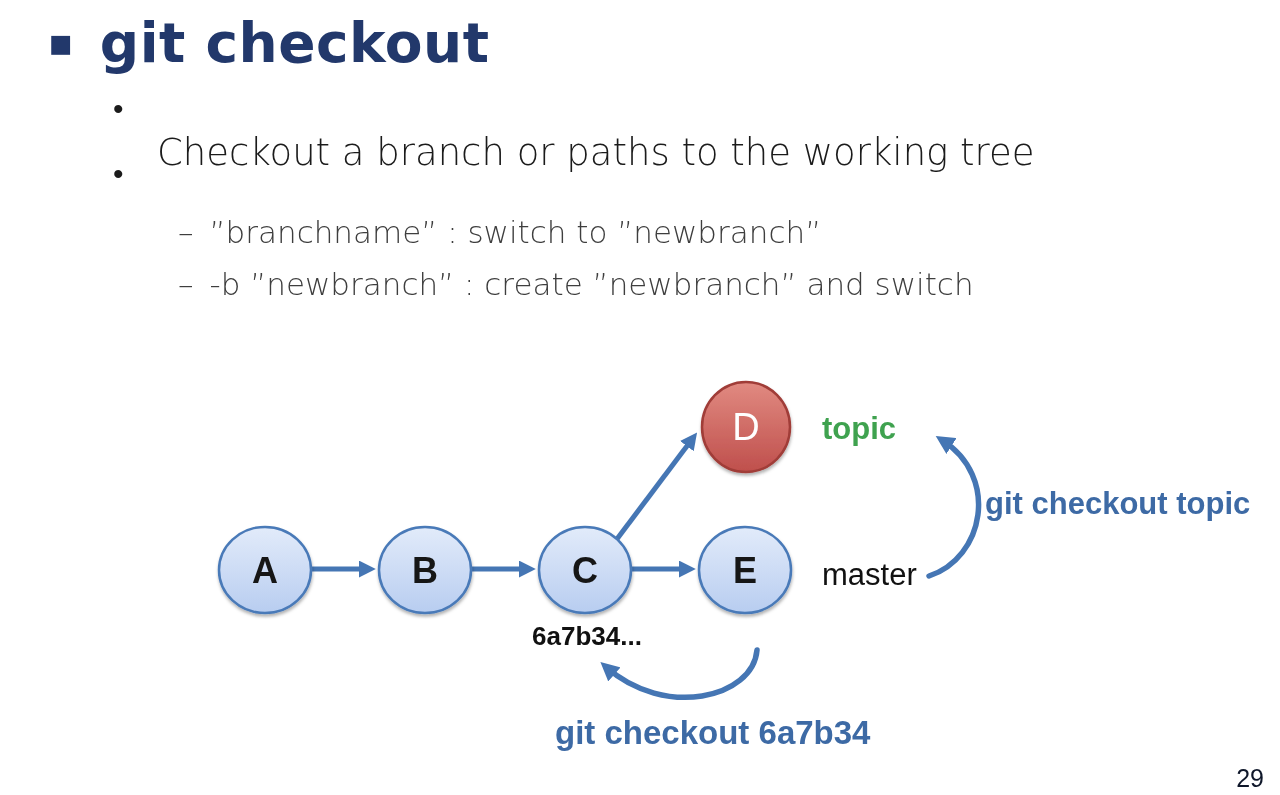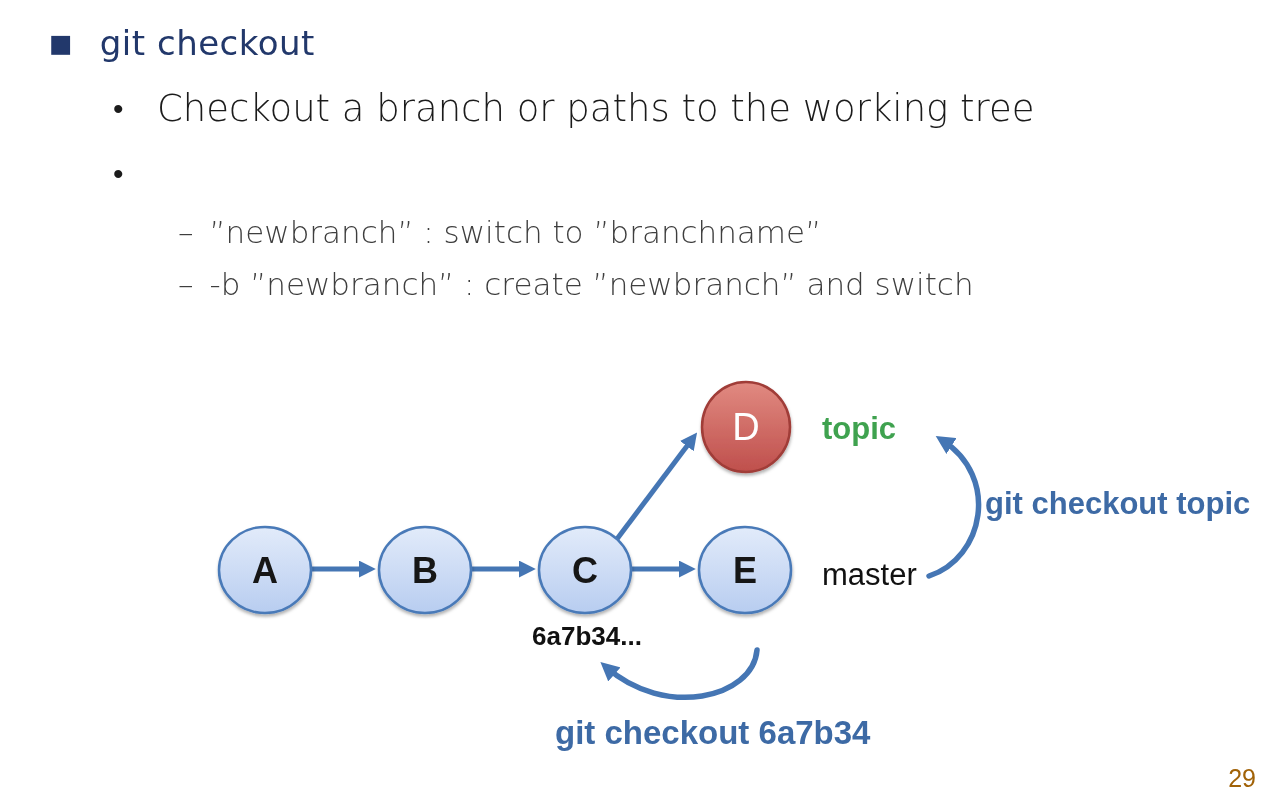--- a/index.html
+++ b/index.html
@@ -16,35 +16,35 @@
   .title-row {
     position: absolute; left: 48px; top: 14px;
     display: flex; align-items: center; height: 58px;
   }
   .title-square {
     font-size: 38px; line-height: 38px;
     color: #22386b;
     margin-right: 26px; margin-top: -2px;
   }
   .title-text {
-    font-size: 34px; font-weight: 400; color: #22386b;
+    font-size: 55px; font-weight: 700; color: #22386b;
     letter-spacing: 0.5px; white-space: nowrap;
   }
 
   
   .bullet-row {
     position: absolute; left: 113px;
     display: flex; align-items: flex-start;
     color: #1b1b1b; font-size: 37px; font-weight: 300;
     white-space: nowrap; letter-spacing: 0px;
   }
   .bullet-row .mk {
     font-size: 30px; line-height: 46px; margin-right: 26px; width: 18px;
   }
-  .bullet-row .tx { line-height: 46px; }
+  .bullet-row .tx { line-height: 46px; margin-top: 44px; }
   .b1 { top: 86px; }
   .b2 { top: 151px; }
 
   
   .sub-row {
     position: absolute; left: 178px;
     display: flex; align-items: flex-start;
     color: #3e3e3e; font-size: 31px; font-weight: 300;
     white-space: nowrap;
   }
@@ -63,22 +63,22 @@
     font-family: "Liberation Sans", sans-serif;
     font-weight: 400; font-size: 38px;
   }
   .lbl {
     font-family: "Liberation Sans", sans-serif;
     white-space: pre;
   }
 
   
   .page-number {
-    position: absolute; right: 24px; bottom: 2px;
-    font-size: 25px; color: #a16207;
+    position: absolute; right: 16px; bottom: 2px;
+    font-size: 25px; color: #0f172a;
     font-family: "Liberation Sans", sans-serif;
   }
 </style>
 </head>
 <body>
 
 <div class="slide">
 
   <div class="title-row">
     <span class="title-square">▪</span>
@@ -88,21 +88,21 @@
   <div class="bullet-row b1">
     <span class="mk">•</span>
     <span class="tx">Checkout a branch or paths to the working tree</span>
   </div>
   <div class="bullet-row b2">
     <span class="mk">•</span>
   </div>
 
   <div class="sub-row s1">
     <span class="mk">–</span>
-    <span class="tx">”newbranch” : switch to ”branchname”</span>
+    <span class="tx">”branchname” : switch to ”newbranch”</span>
   </div>
   <div class="sub-row s2">
     <span class="mk">–</span>
     <span class="tx">-b ”newbranch” : create ”newbranch” and switch</span>
   </div>
 
   <svg class="diagram-svg" width="1280" height="795" viewBox="0 0 1280 795">
     <defs>
       <linearGradient id="gradBlue" x1="0" y1="0" x2="0" y2="1">
         <stop offset="0" stop-color="#e2ebfa"></stop>

